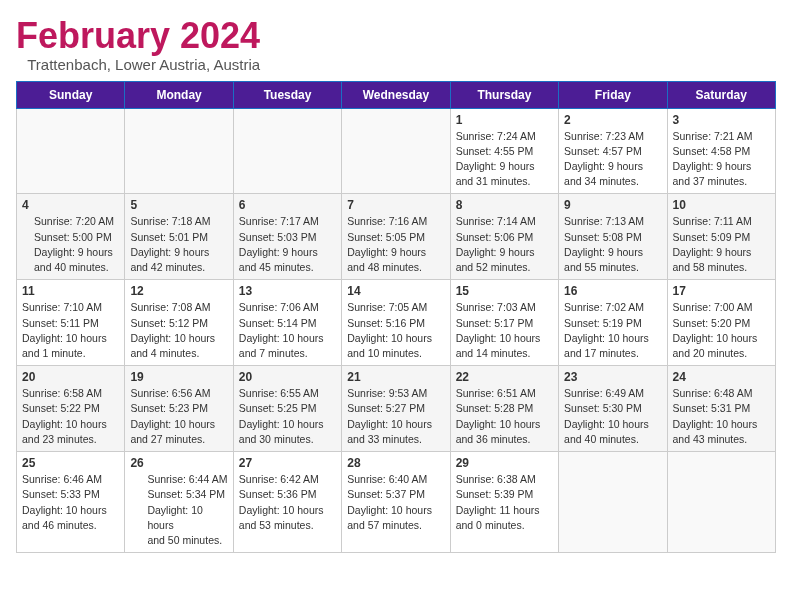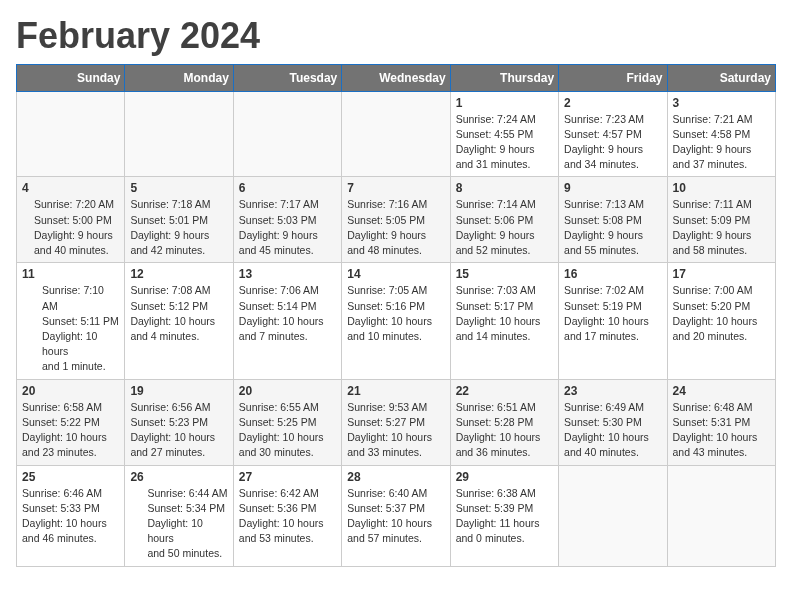--- a/index.html
+++ b/index.html
@@ -34,37 +34,37 @@
     .logo-icon {
       width: 20px;
       height: 20px;
     }
     .title-block {
       text-align: right;
     }
     .month-title {
       font-size: 36px;
       font-weight: bold;
-      color: #404040;
+      color: #be185d;
       line-height: 1.1;
     }
     .location-title {
       font-size: 15px;
       color: #555;
     }
     .calendar {
       width: 100%;
       border-collapse: collapse;
       font-size: 11px;
     }
     .calendar thead th {
-      background: #737373;
+      background: #4c1d95;
       color: #fff;
       padding: 6px 4px;
-      text-align: right;
+      text-align: center;
       font-size: 12px;
       border: 1px solid #1a6fc4;
     }
     .calendar tbody td {
       border: 1px solid #ccc;
       vertical-align: top;
       padding: 4px 5px;
       width: calc(100% / 7);
       min-height: 80px;
       background: #fff;
@@ -87,20 +87,21 @@
     .empty-cell {
       background: #f9f9f9 !important;
     }
   </style>
 </head>
 <body>
 
 <div class="header">
   <div class="title-block">
     <div class="month-title">February 2024</div>
+    <div class="location-title">Trattenbach, Lower Austria, Austria</div>
   </div>
 </div>
 
 <table class="calendar">
   <thead>
     <tr id="weekday-row">
         <th>Sunday</th>
         <th>Monday</th>
         <th>Tuesday</th>
         <th>Wednesday</th>
@@ -184,21 +185,21 @@
           <span class="day-num">10</span>
           <div class="day-info" style="white-space: pre-line;">Sunrise: 7:11 AM
 Sunset: 5:09 PM
 Daylight: 9 hours
 and 58 minutes.</div>
         </td>
       </tr>
       <tr>
         <td>
           <span class="day-num">11</span>
-          <div class="day-info" style="white-space: pre-line; margin-left: 20px;">Sunrise: 7:10 AM
+          <div class="day-info" style="white-space: pre-line;">Sunrise: 7:10 AM
 Sunset: 5:11 PM
 Daylight: 10 hours
 and 1 minute.</div>
         </td>
         <td>
           <span class="day-num">12</span>
           <div class="day-info" style="white-space: pre-line;">Sunrise: 7:08 AM
 Sunset: 5:12 PM
 Daylight: 10 hours
 and 4 minutes.</div>

